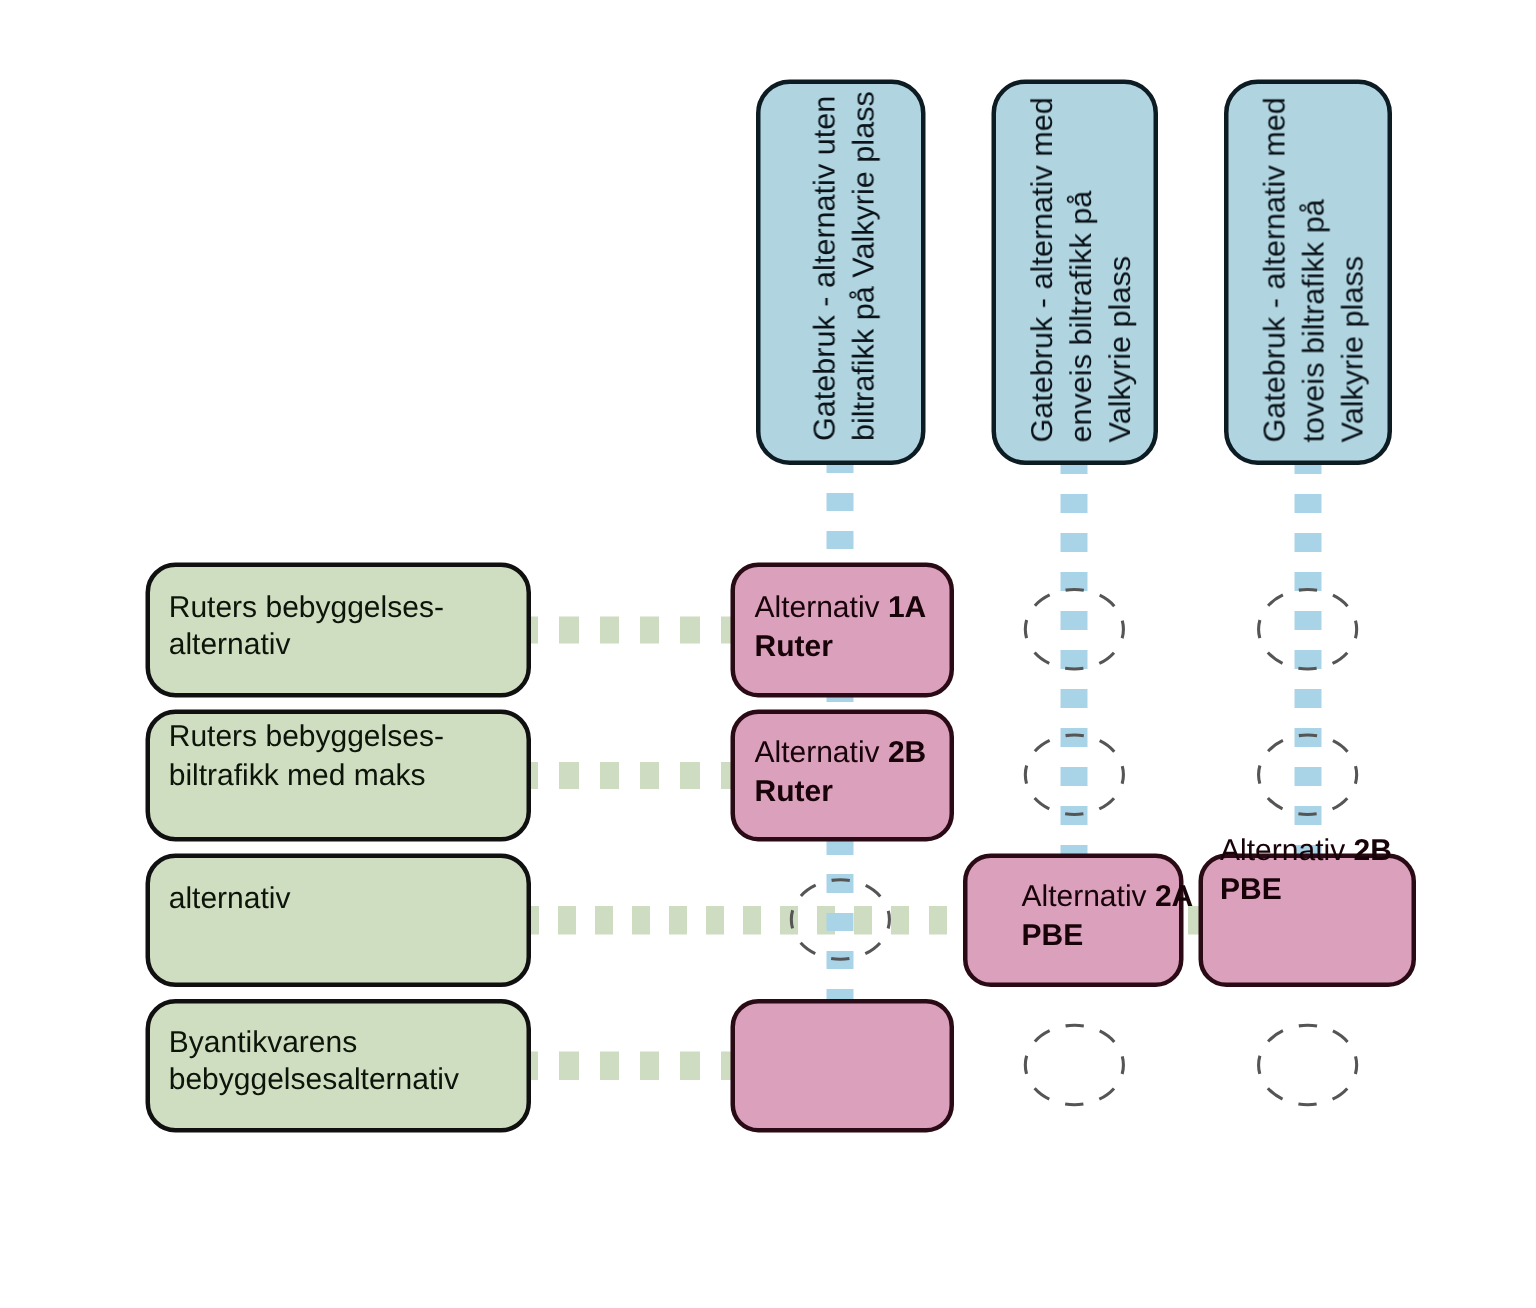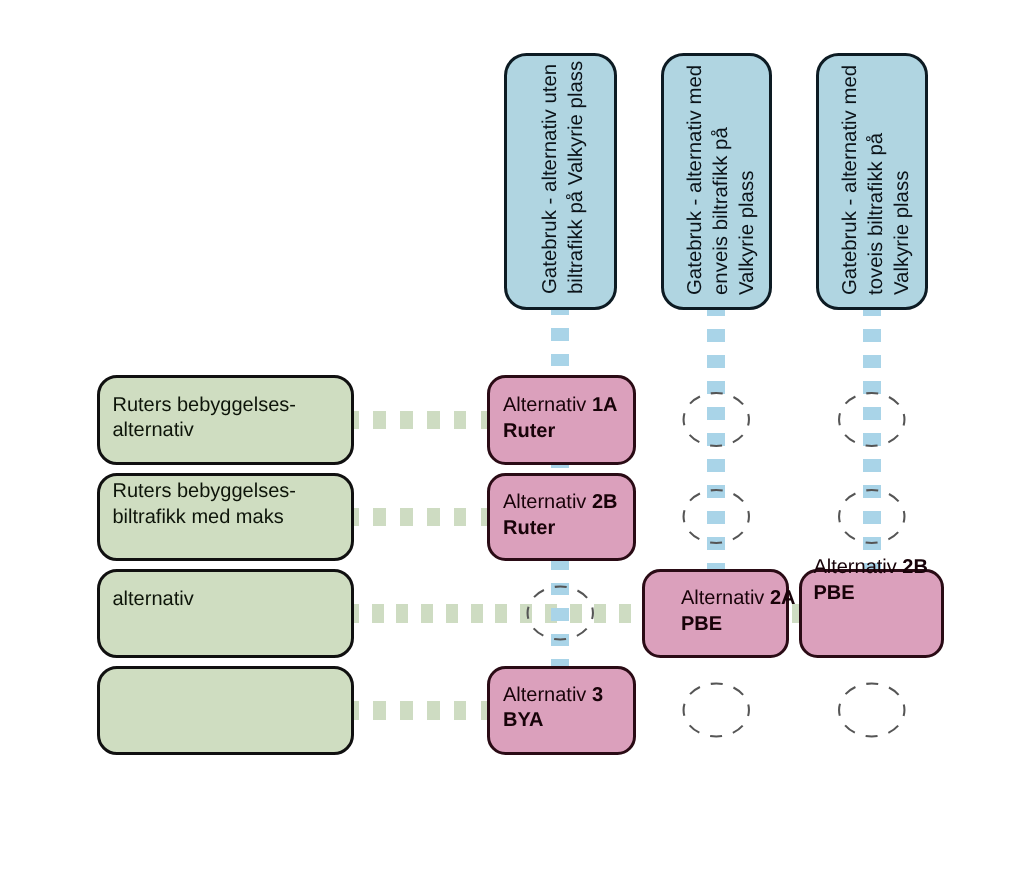--- a/index.html
+++ b/index.html
@@ -76,20 +76,24 @@
   <div class="node green" style="left:96.5px;top:473.0px;width:257.5px;height:88.0px"></div>
   <div class="htxt" style="left:112.5px;top:479.27px">
         <span class="ln">Ruters bebyggelses-</span>
         <span class="ln">biltrafikk med maks</span>
       </div>
   <div class="node green" style="left:96.5px;top:569.0px;width:257.5px;height:89.0px"></div>
   <div class="htxt" style="left:112.5px;top:586.67px">
         <span class="ln">alternativ</span>
       </div>
   <div class="node green" style="left:96.5px;top:666.0px;width:257.5px;height:89.0px"></div>
+  <div class="htxt" style="left:112.5px;top:682.57px">
+        <span class="ln">Byantikvarens</span>
+        <span class="ln">bebyggelsesalternativ</span>
+      </div>
 </div>
 <div class="layer">
   <div class="node pink" style="left:487.0px;top:375.0px;width:149.0px;height:90.0px"></div>
   <div class="htxt pinktxt" style="left:503.0px;top:393.27px">
         <span class="ln"><span>Alternativ </span><b>1A</b></span>
         <span class="ln"><b>Ruter</b></span>
       </div>
   <div class="node pink" style="left:487.0px;top:473.0px;width:149.0px;height:88.0px"></div>
   <div class="htxt pinktxt" style="left:503.0px;top:490.27px">
         <span class="ln"><span>Alternativ </span><b>2B</b></span>
@@ -99,18 +103,14 @@
   <div class="htxt pinktxt" style="left:681px;top:586.37px">
         <span class="ln"><span>Alternativ </span><b>2A</b></span>
         <span class="ln"><b>PBE</b></span>
       </div>
   <div class="node pink" style="left:799.0px;top:569.0px;width:145.0px;height:89.0px"></div>
   <div class="htxt pinktxt" style="left:813.4px;top:555px">
         <span class="ln"><span>Alternativ </span><b>2B</b></span>
         <span class="ln"><b>PBE</b></span>
       </div>
   <div class="node pink" style="left:487.0px;top:666.0px;width:149.0px;height:89.0px"></div>
-  <div class="htxt pinktxt" style="left:503.0px;top:682.57px">
-        <span class="ln"><span>Alternativ </span><b>3</b></span>
-        <span class="ln"><b>BYA</b></span>
-      </div>
 </div>
 </div>
 
 </body></html>

